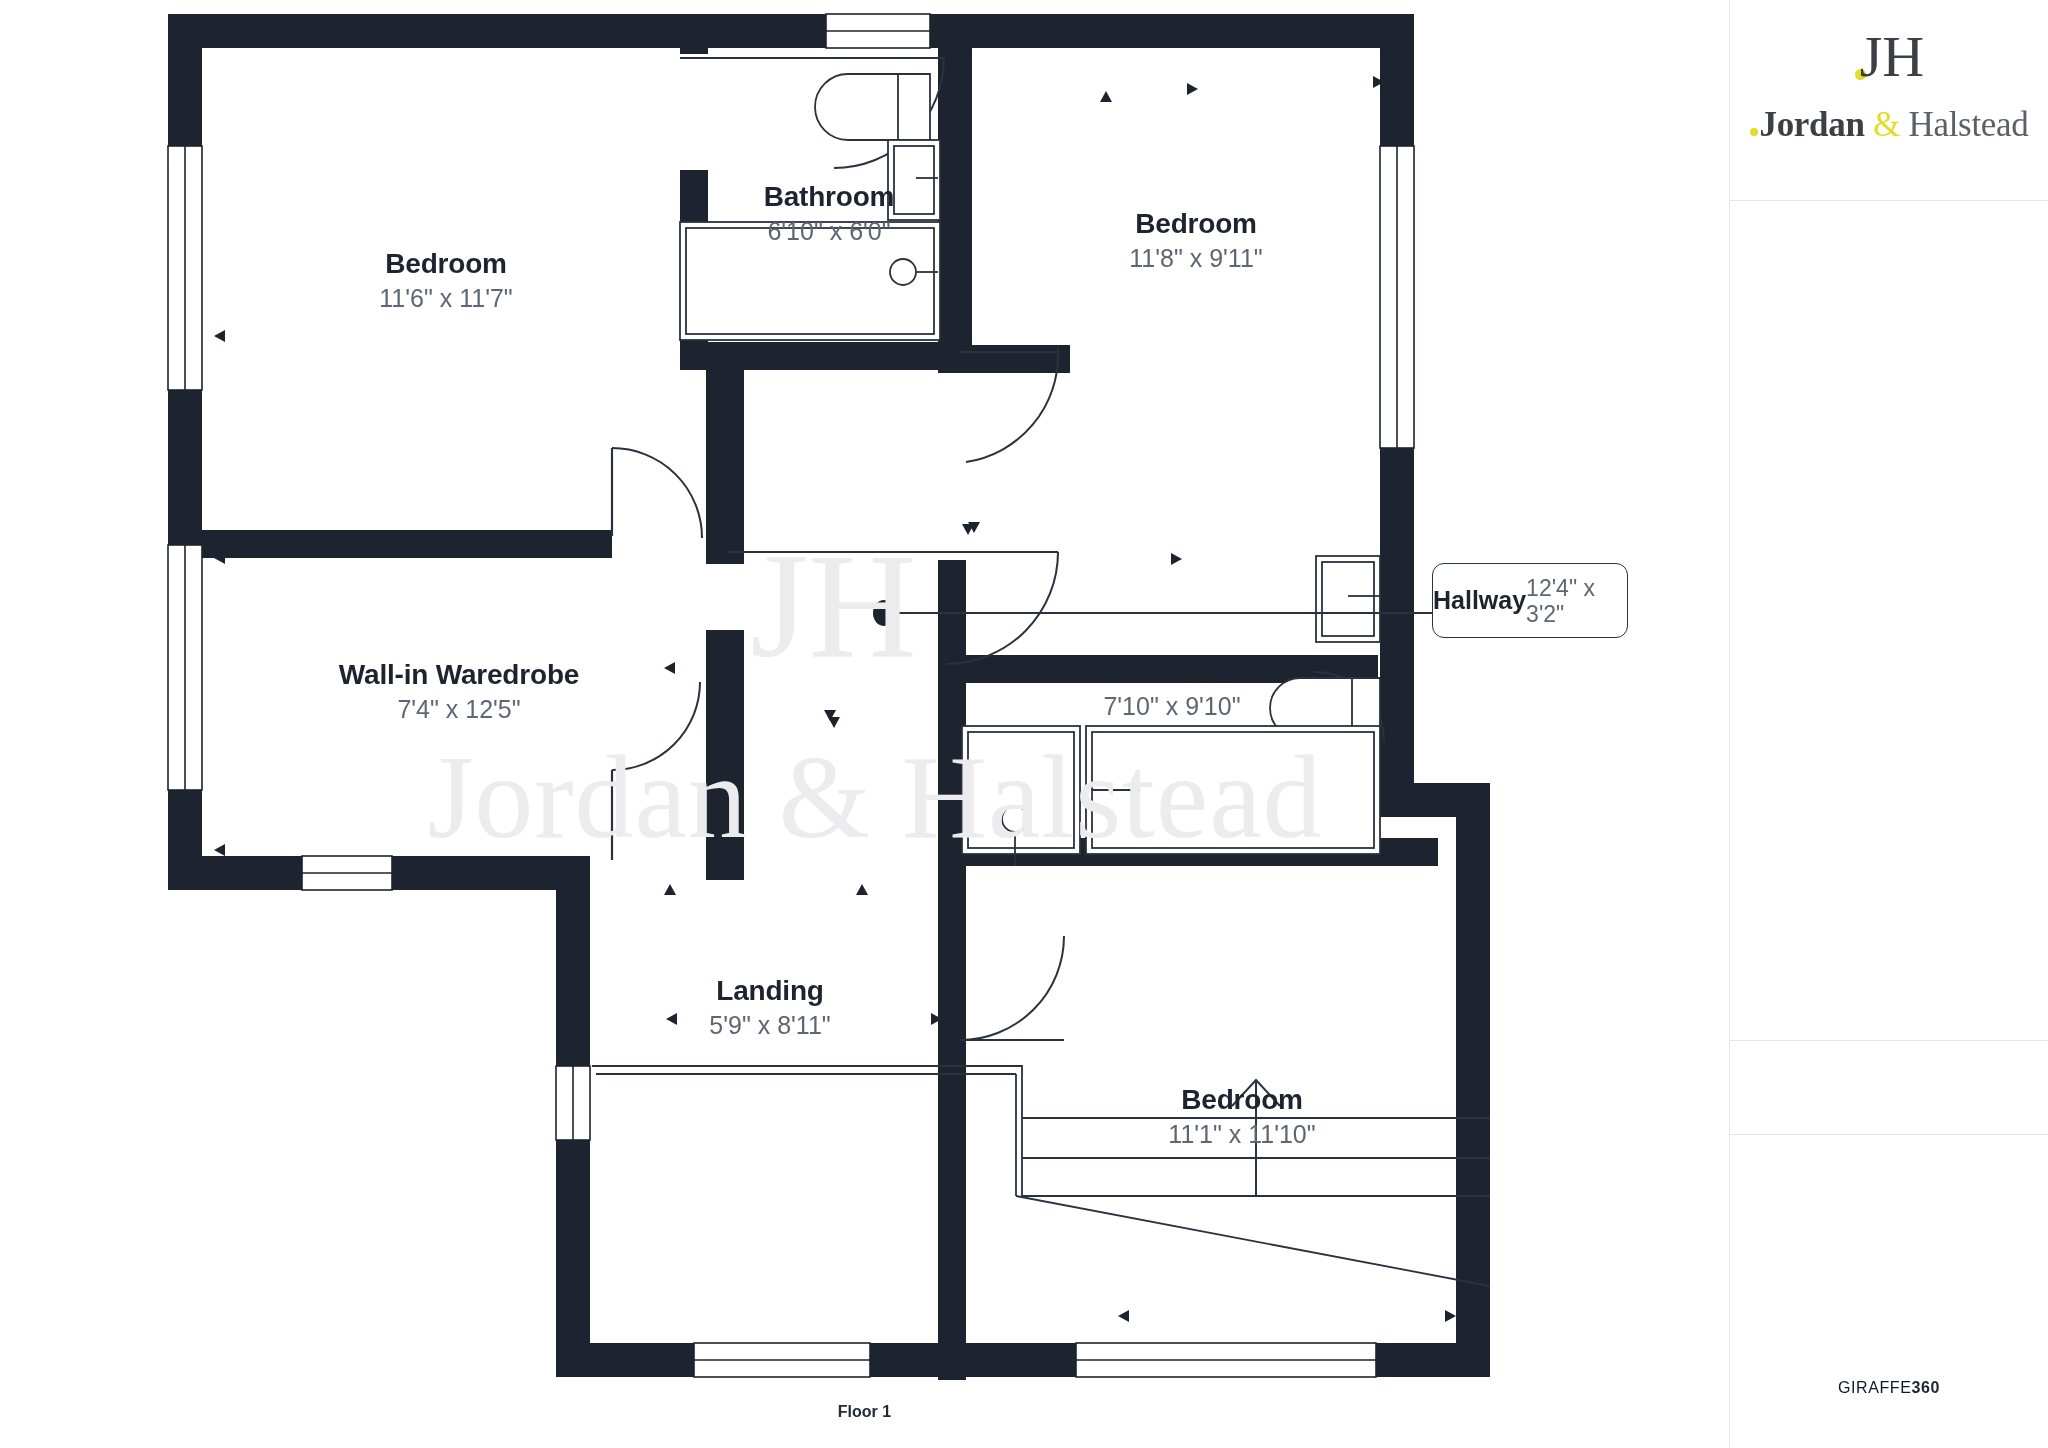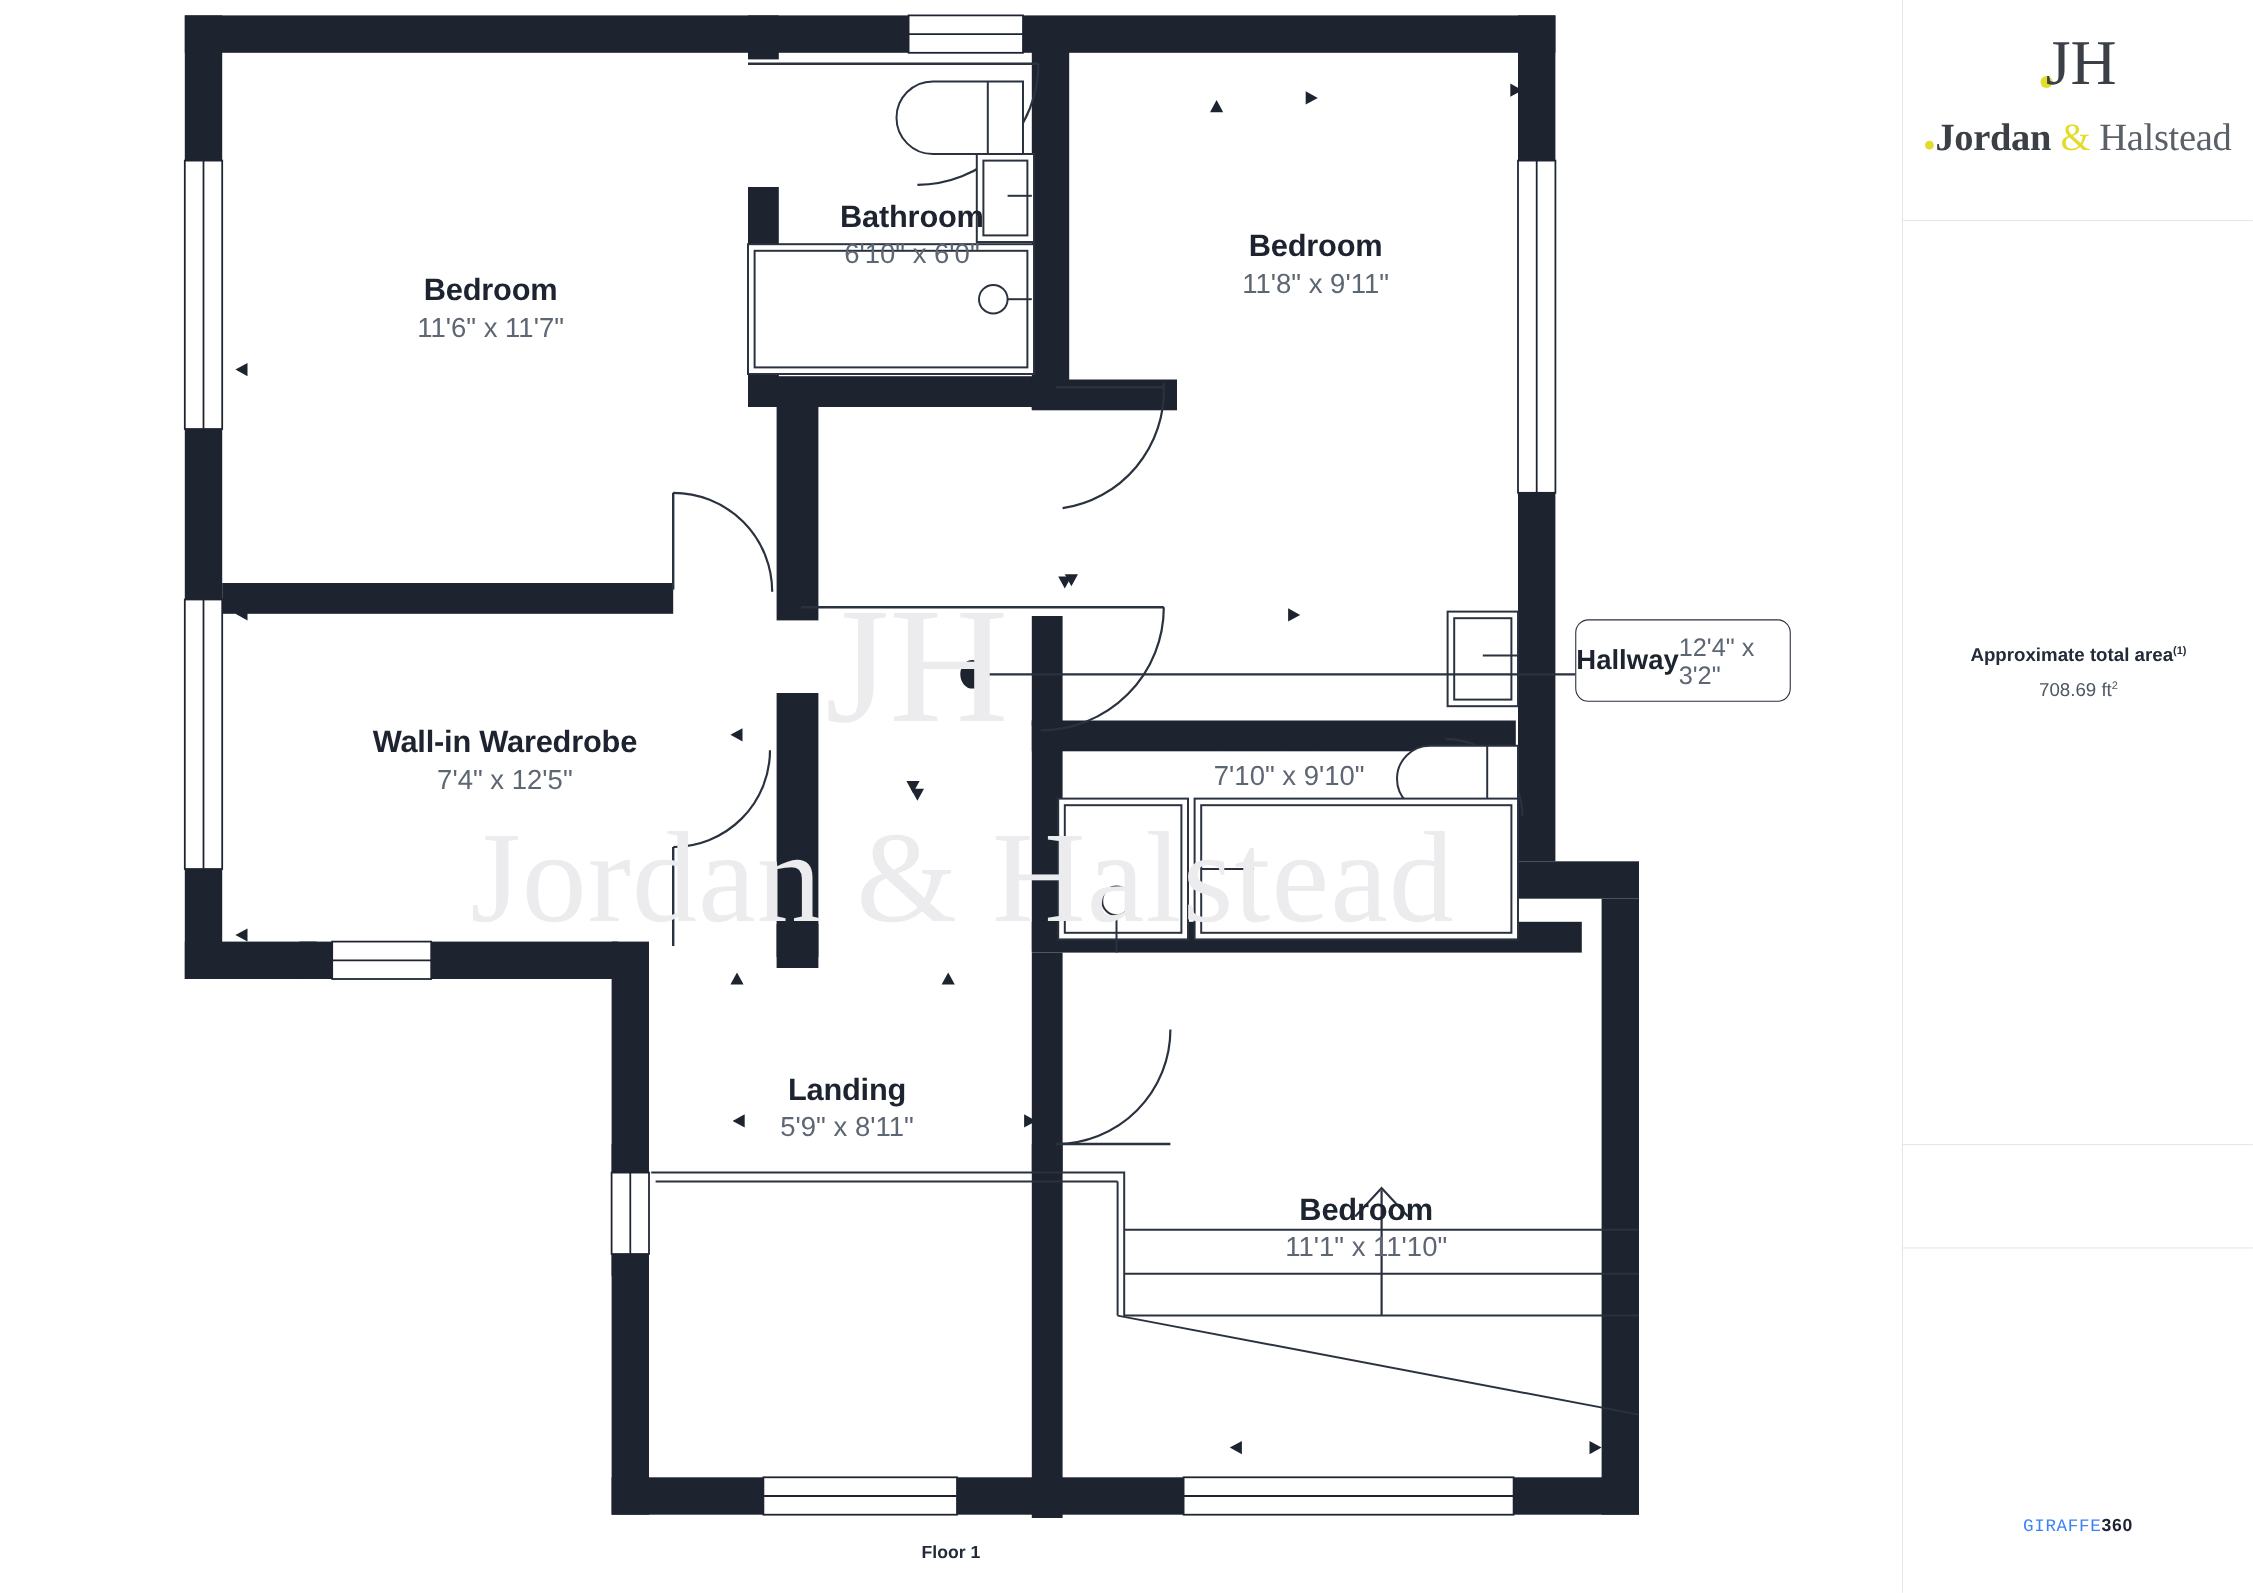--- a/index.html
+++ b/index.html
@@ -34,21 +34,21 @@
 
   #note-box{position:absolute;left:0;top:1040px;width:319px;height:94px;}
   #note-text{position:absolute;left:0;right:0;top:40px;text-align:center;font-size:13px;color:#4d5663;}
 
   #disc-box{position:absolute;left:0;top:1134px;width:319px;height:314px;}
   #disc-text{position:absolute;left:22px;right:22px;top:42px;text-align:center;font-size:13px;
              line-height:20px;color:#4d5663;}
   #disc-text p{margin:0 0 18px 0;}
   #giraffe{position:absolute;left:0;right:0;top:1379px;text-align:center;font-size:16px;
            letter-spacing:.6px;color:#2a3040;}
-  #giraffe .g-light{font-weight:400;color:#3b82f6;font-family:Liberation Mono, monospace;}
+  #giraffe .g-light{font-weight:400;color:#0f172a;}
   #giraffe .g-bold{font-weight:700;color:#1d2330;}
 
   
   #plan{position:absolute;left:0;top:0;width:1729px;height:1448px;}
   #plan svg{display:block;}
 
   #floor-label{position:absolute;left:0;width:1729px;top:1403px;text-align:center;
                font-size:16px;font-weight:700;color:#222a36;}
 
   
@@ -308,24 +308,20 @@
 
   <div id="sidebar">
 
     <div id="logo-box">
       <div id="logo-mark"><span id="logo-dot"></span><span>JH</span></div>
       <div id="logo-word"><span class="lead-dot"></span><span class="bold">Jordan</span> <span class="amp">&amp;</span> <span class="light">Halstead</span></div>
     </div>
 
     <div class="sb-sep" style="top:200px;"></div>
 
-    <div id="area-box">
-      <div id="area-title"><span>Approximate total area</span><sup>(1)</sup></div>
-      <div id="area-value"><span>708.69 ft</span><sup>2</sup></div>
-    </div>
 
     <div class="sb-sep" style="top:1040px;"></div>
 
 
     <div class="sb-sep" style="top:1134px;"></div>
 
     <div id="disc-box">
       <div id="disc-text">
       </div>
     </div>

